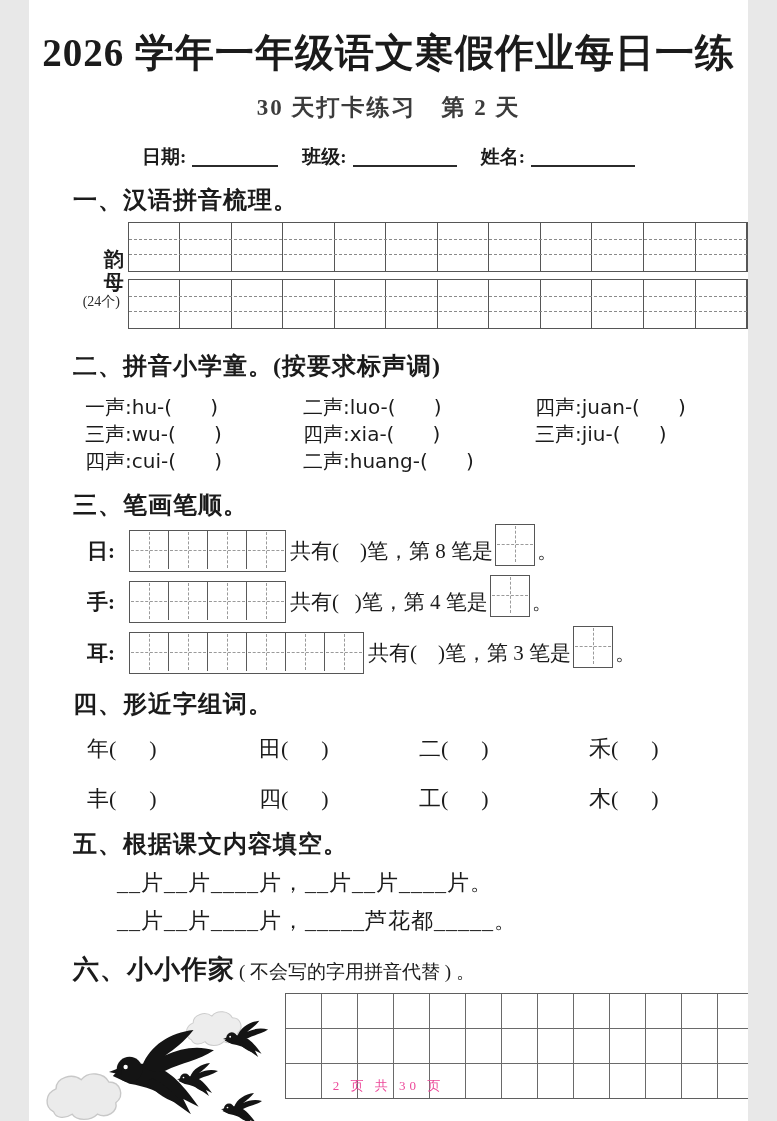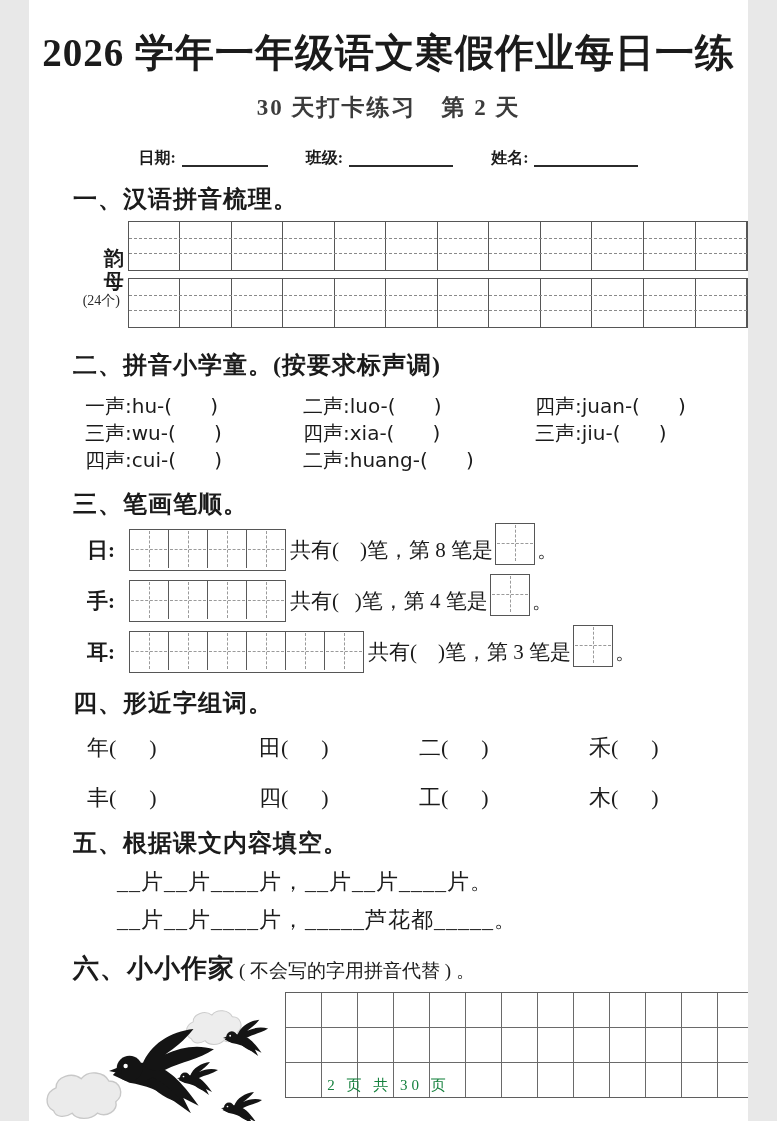--- a/index.html
+++ b/index.html
@@ -1,22 +1,22 @@
 <!DOCTYPE html>
 <html><head>
 <meta charset="utf-8">
 <style>
   html,body{margin:0;padding:0;background:#e8e8e8;}
   .page{position:relative;width:719px;height:1121px;margin:0 auto;background:#ffffff;
         font-family:"Liberation Serif","DejaVu Serif",serif;color:#1b1b1b;overflow:hidden;}
   
   .title{text-align:center;font-size:39px;font-weight:900;margin-top:26px;letter-spacing:1px;}
   .subtitle{text-align:center;font-size:23px;font-weight:700;color:#3c3c3c;margin-top:12px;letter-spacing:2px;}
-  .info-line{display:flex;justify-content:center;align-items:center;gap:38px;
-             font-size:16px;font-weight:700;margin-top:20px;}
+  .info-line{display:flex;justify-content:center;align-items:center;gap:24px;
+             font-size:19px;font-weight:700;margin-top:20px;}
   .blank{display:inline-block;border-bottom:2px solid #2b2b2b;height:22px;margin-left:6px;vertical-align:-4px;}
   .blank.w1{width:86px}.blank.w2{width:104px}.blank.w3{width:104px}
   
   .sec-h{font-size:24px;font-weight:800;margin:14px 0 0 44px;letter-spacing:1px;}
   
   .s1-wrap{display:flex;align-items:center;margin:6px 0 0 46px;}
   .s1-label{width:54px;text-align:center;line-height:1.15;}
   .s1-label .lab{font-size:20px;font-weight:700;margin-left:25px;}
   .s1-label .sub{font-size:14px;color:#2a2a2a;}
   .s1-grids{width:636px;}
@@ -54,21 +54,21 @@
   
   .bottom{position:relative;height:170px;margin-top:6px;}
   .illustration{position:absolute;left:4px;top:10px;}
   .write-grid{position:absolute;left:256px;top:0;}
   .plain .g-cell{width:35px;height:34px;border-right:1px solid #6a6a6a;}
   .plain .g-cell:last-child{border-right:none;}
   .write-grid .g-row{border:none;border-bottom:1px solid #6a6a6a;}
   .write-grid .g-row:last-child{border-bottom:none;}
   .write-grid .grid-frame{border:1.6px solid #5f5f5f;display:inline-block;}
   .footer{position:absolute;left:0;right:0;bottom:26px;text-align:center;
-          font-size:15px;color:#15803d;letter-spacing:4px;}
+          font-size:13px;color:#ec4899;letter-spacing:4px;}
 </style>
 </head>
 <body>
 
 <div class="page">
 
   <div class="title">2026 学年一年级语文寒假作业每日一练</div>
   <div class="subtitle">30 天打卡练习　第 2 天</div>
 
   <div class="info-line">

